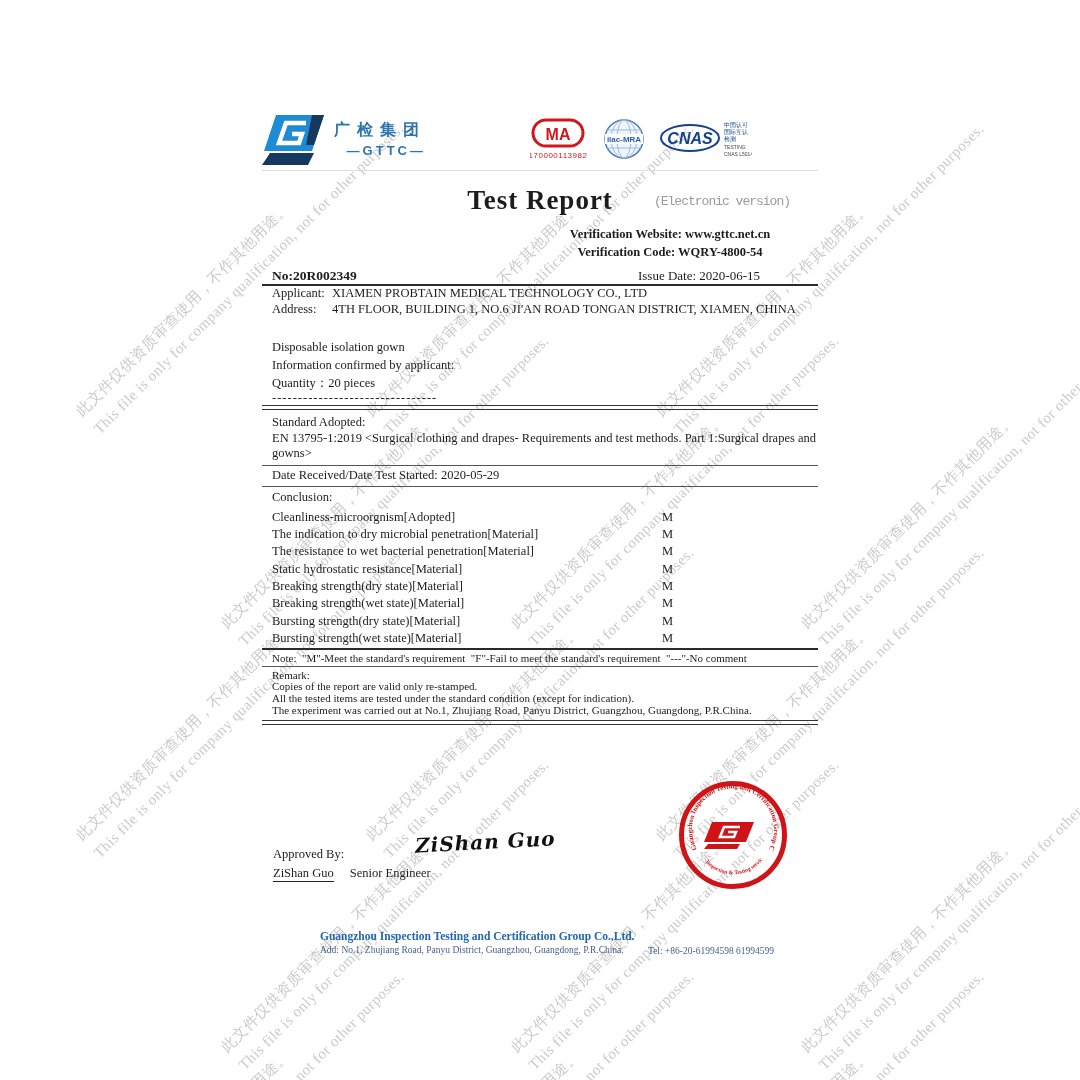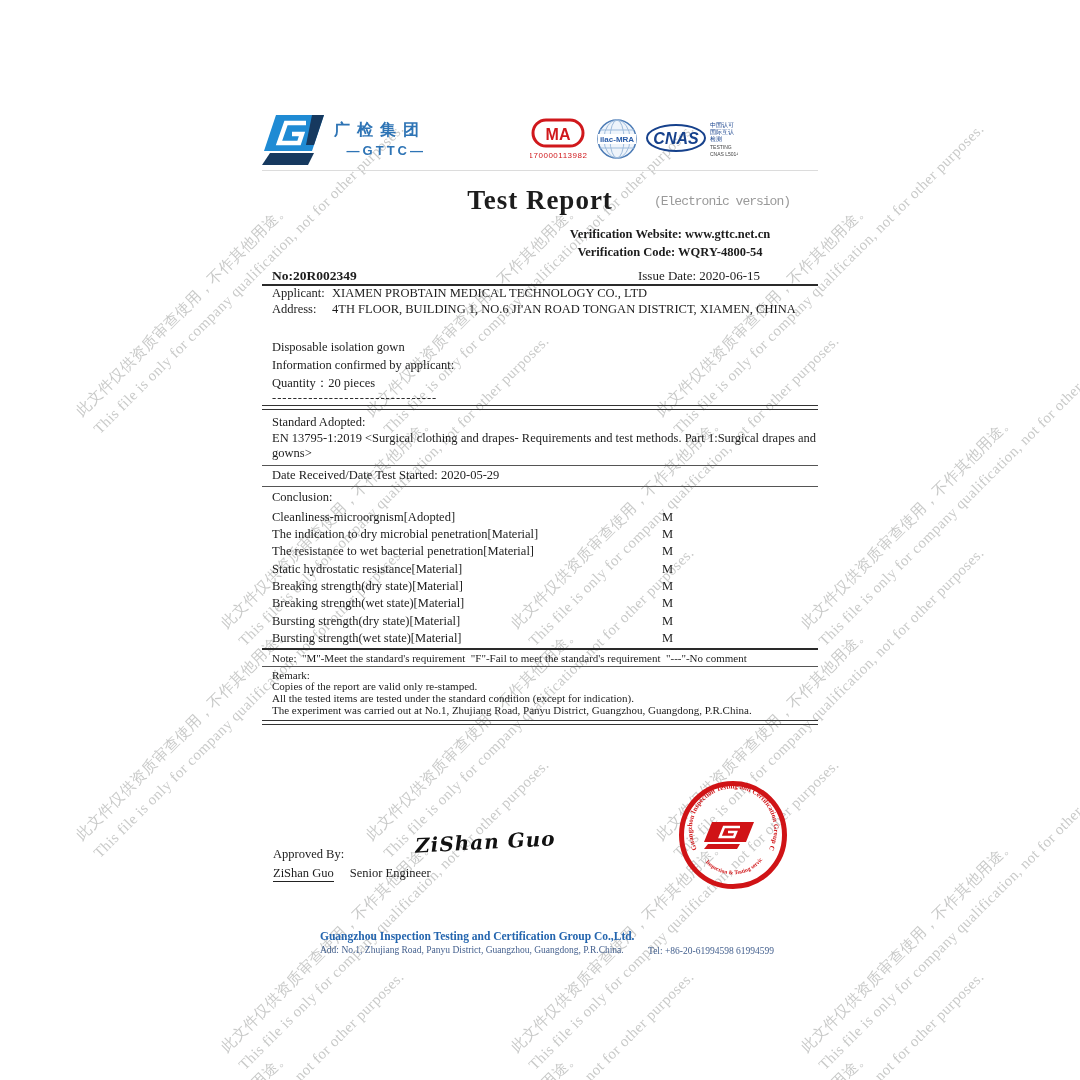--- a/index.html
+++ b/index.html
@@ -12,21 +12,21 @@
       letter-spacing:.5px;font-family:"Liberation Serif",serif;}
   
   .doc{position:absolute;left:262px;top:0;width:556px;z-index:1;}
   .pad-top{height:110px;}
   .hdr-row{display:flex;align-items:center;height:58px;}
   .logo-block{display:flex;align-items:center;gap:10px;}
   .logo-text .cn{font-family:"Liberation Sans",sans-serif;font-weight:bold;
                  font-size:16px;letter-spacing:7px;color:#2e74b5;}
   .logo-text .en{font-family:"Liberation Sans",sans-serif;font-weight:bold;
                  font-size:13px;letter-spacing:3px;color:#2e74b5;text-align:right;margin-top:2px;}
-  .marks{display:flex;align-items:center;gap:8px;margin-left:104px;text-align:center;}
+  .marks{display:flex;align-items:center;gap:15px;margin-left:104px;text-align:center;}
   .hdr-divider{border-top:1px solid #dcdcdc;margin-top:2px;}
   .title-row{position:relative;margin-top:14px;height:36px;}
   .title{position:absolute;left:0;right:0;text-align:center;font-size:27px;
          font-weight:bold;letter-spacing:1px;}
   .e-version{position:absolute;right:28px;top:9px;font-family:"Liberation Mono",monospace;
              font-size:13px;color:#9a9a9a;letter-spacing:-1px;}
   .verify{width:340px;margin-left:238px;text-align:center;font-weight:bold;
           font-size:12.5px;line-height:18px;margin-top:4px;}
   .no-row{display:flex;justify-content:space-between;margin-top:7px;
           padding:0 58px 0 10px;font-size:13px;height:16px;}

